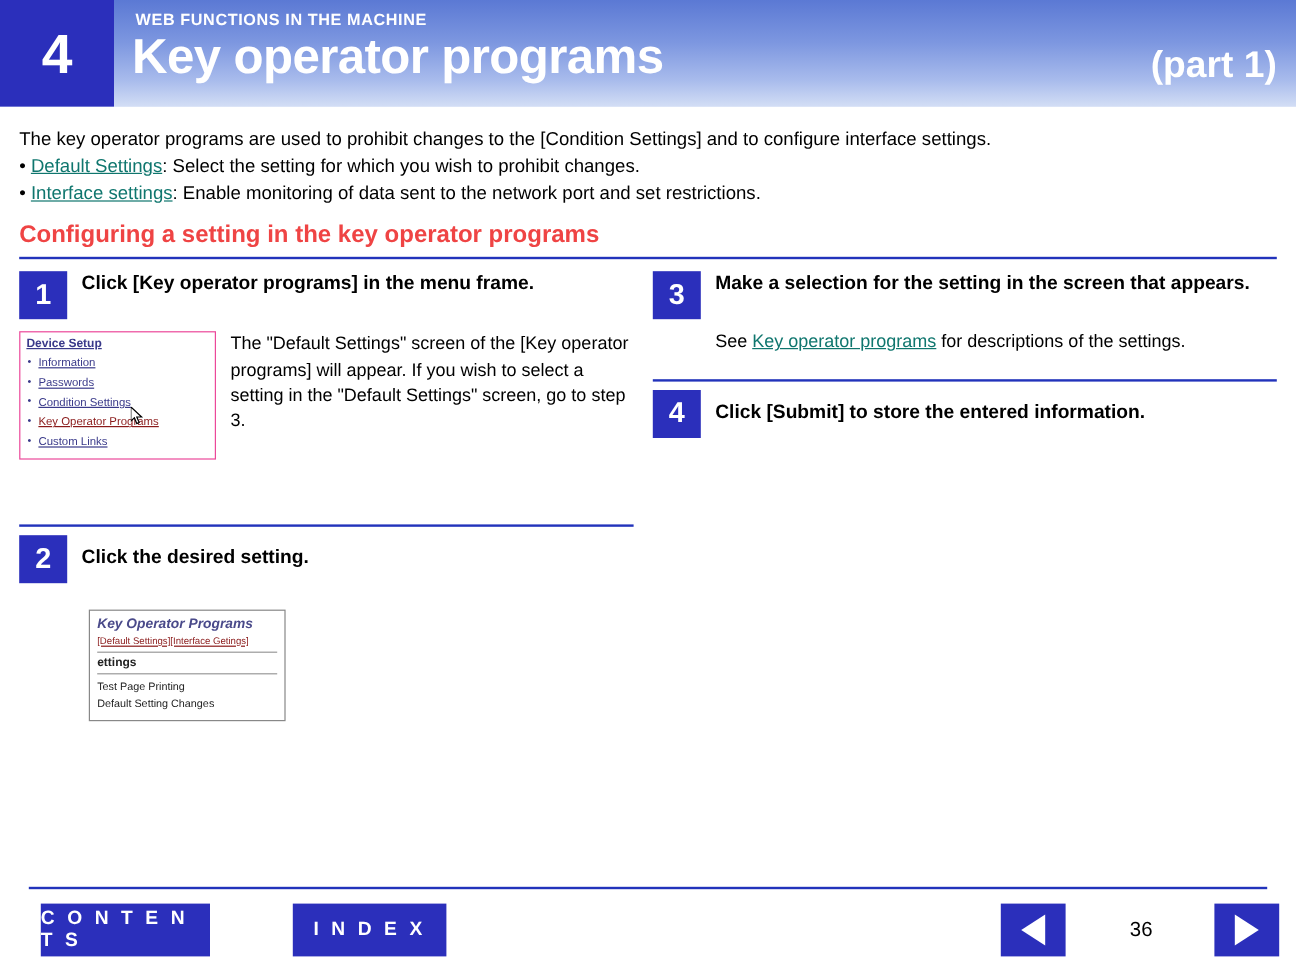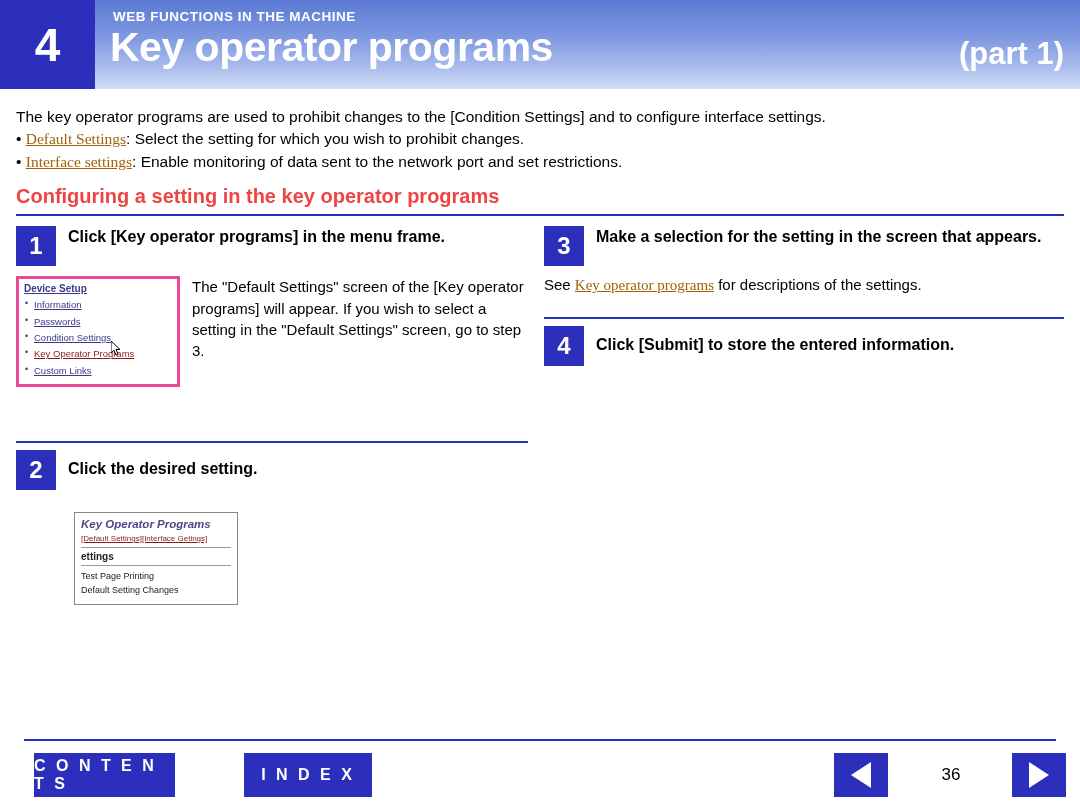--- a/index.html
+++ b/index.html
@@ -77,23 +77,22 @@
   }
   .bullet-line {
     font-size: 15.5px;
     line-height: 1.45;
     color: #000;
   }
   .bullet-line .dot {
     color: #000;
   }
   .link {
-    color: #a16207;
+    color: #0f766e;
     text-decoration: underline;
-    font-family: Liberation Serif, serif;
   }
 
   .section-title {
     margin-top: 12px;
     color: #ef4444;
     font-size: 20px;
     font-weight: bold;
   }
   .rule {
     border: none;
@@ -146,21 +145,21 @@
   }
 
   
   .step1-wrap {
     display: flex;
     margin-top: 10px;
   }
   .fig-menu {
     width: 164px;
     flex: 0 0 auto;
-    border: 3px solid #ec4899;
+    border: 1px solid #ec4899;
     background: #ffffff;
     padding: 4px 5px 5px 5px;
     box-sizing: border-box;
     position: relative;
   }
   .fig-menu-title {
     font-size: 10px;
     font-weight: bold;
     color: #3a3a8a;
     text-decoration: underline;
@@ -380,21 +379,21 @@
 
     </div>
 
     <div class="col-right">
 
       <div class="step-head">
         <div class="step-num">3</div>
         <div class="step-title">Make a selection for the setting in the screen that appears.</div>
       </div>
 
-      <div class="step-body" style="margin-top:8px">
+      <div class="step-body" style="margin-left:52px; margin-top:8px">
         <span>See </span><a class="link" href="#">Key operator programs</a><span> for descriptions of the settings.</span>
       </div>
 
       <div style="margin-top:20px">
         <hr class="step-divider">
         <div class="step-head">
           <div class="step-num">4</div>
           <div class="step-title" style="padding-top:9px">Click [Submit] to store the entered information.</div>
         </div>
       </div>

